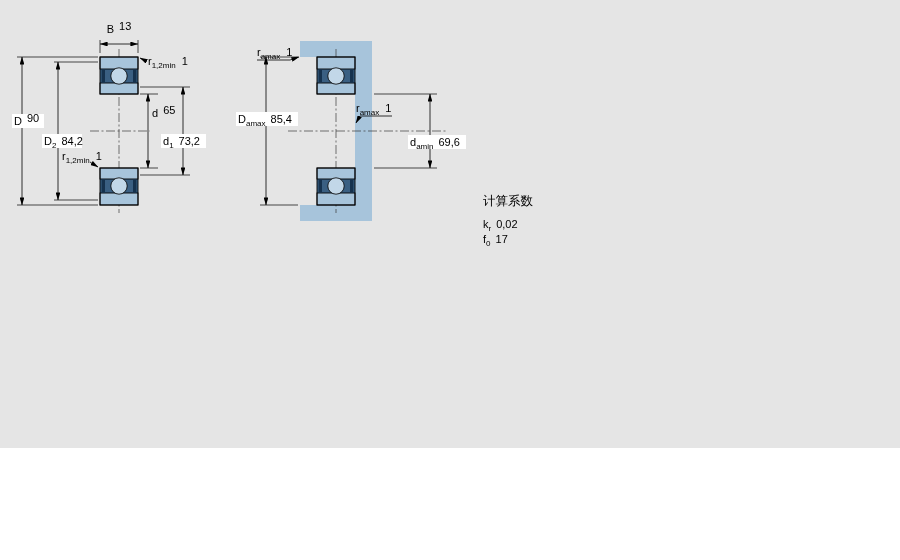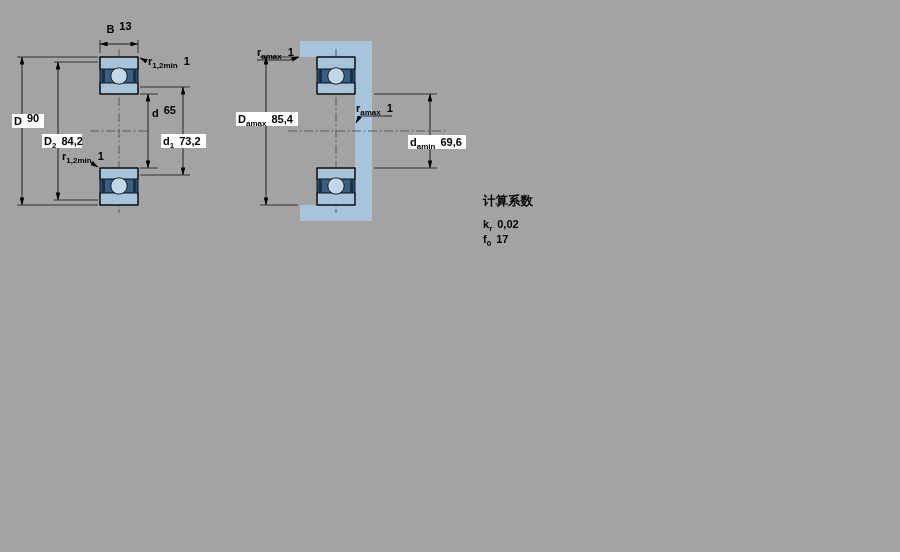--- a/index.html
+++ b/index.html
@@ -1,17 +1,17 @@
 <!DOCTYPE html>
 <html><head>
 <meta charset="utf-8">
 <style>
   html,body{margin:0;padding:0;background:#ffffff;}
-  .page{position:relative;width:900px;height:552px;background:#a3a3a3;
-        font-family:"Liberation Sans",sans-serif;overflow:hidden;font-weight:bold;}
+  .page{position:relative;width:900px;height:448px;background:#e5e5e5;
+        font-family:"Liberation Sans",sans-serif;overflow:hidden;}
   text{fill:#000;font-size:11px;font-family:"Liberation Sans",sans-serif;}
   .sub{font-size:8px;}
   .cjk{font-size:12.5px;}
   .dimline{stroke:#000;stroke-width:0.8;fill:none;}
   .extline{stroke:#000;stroke-width:0.7;fill:none;}
   .leader{stroke:#000;stroke-width:0.8;fill:none;}
   .cl{stroke:#3a3a3a;stroke-width:0.7;fill:none;stroke-dasharray:9 2.5 2 2.5;}
   .tbg{fill:#ffffff;}
 </style>
 </head>

